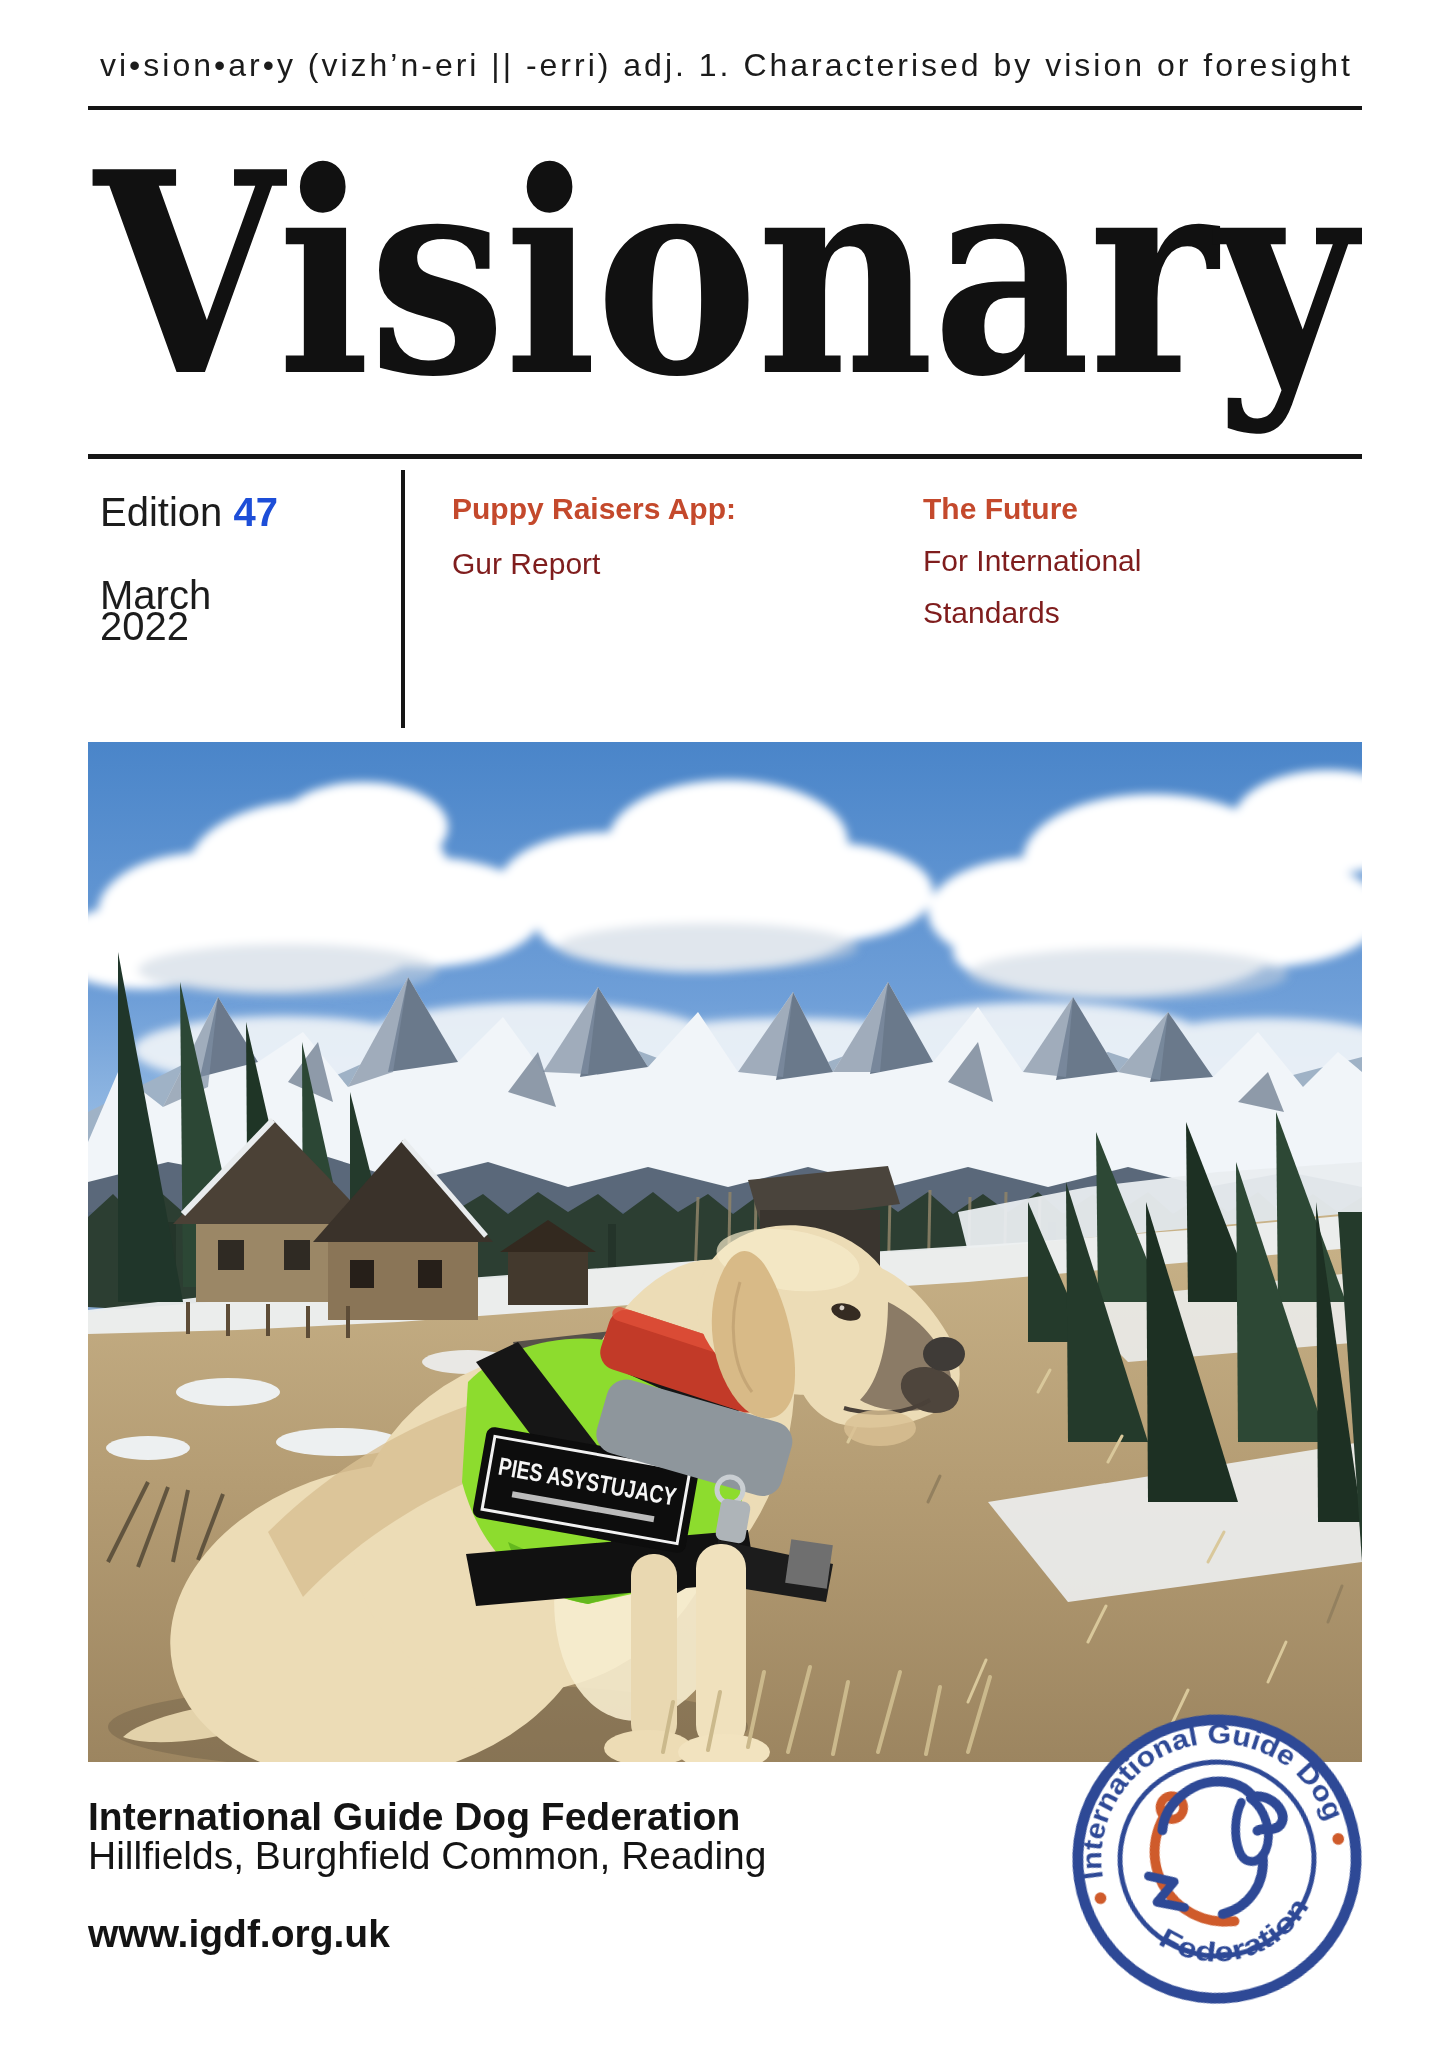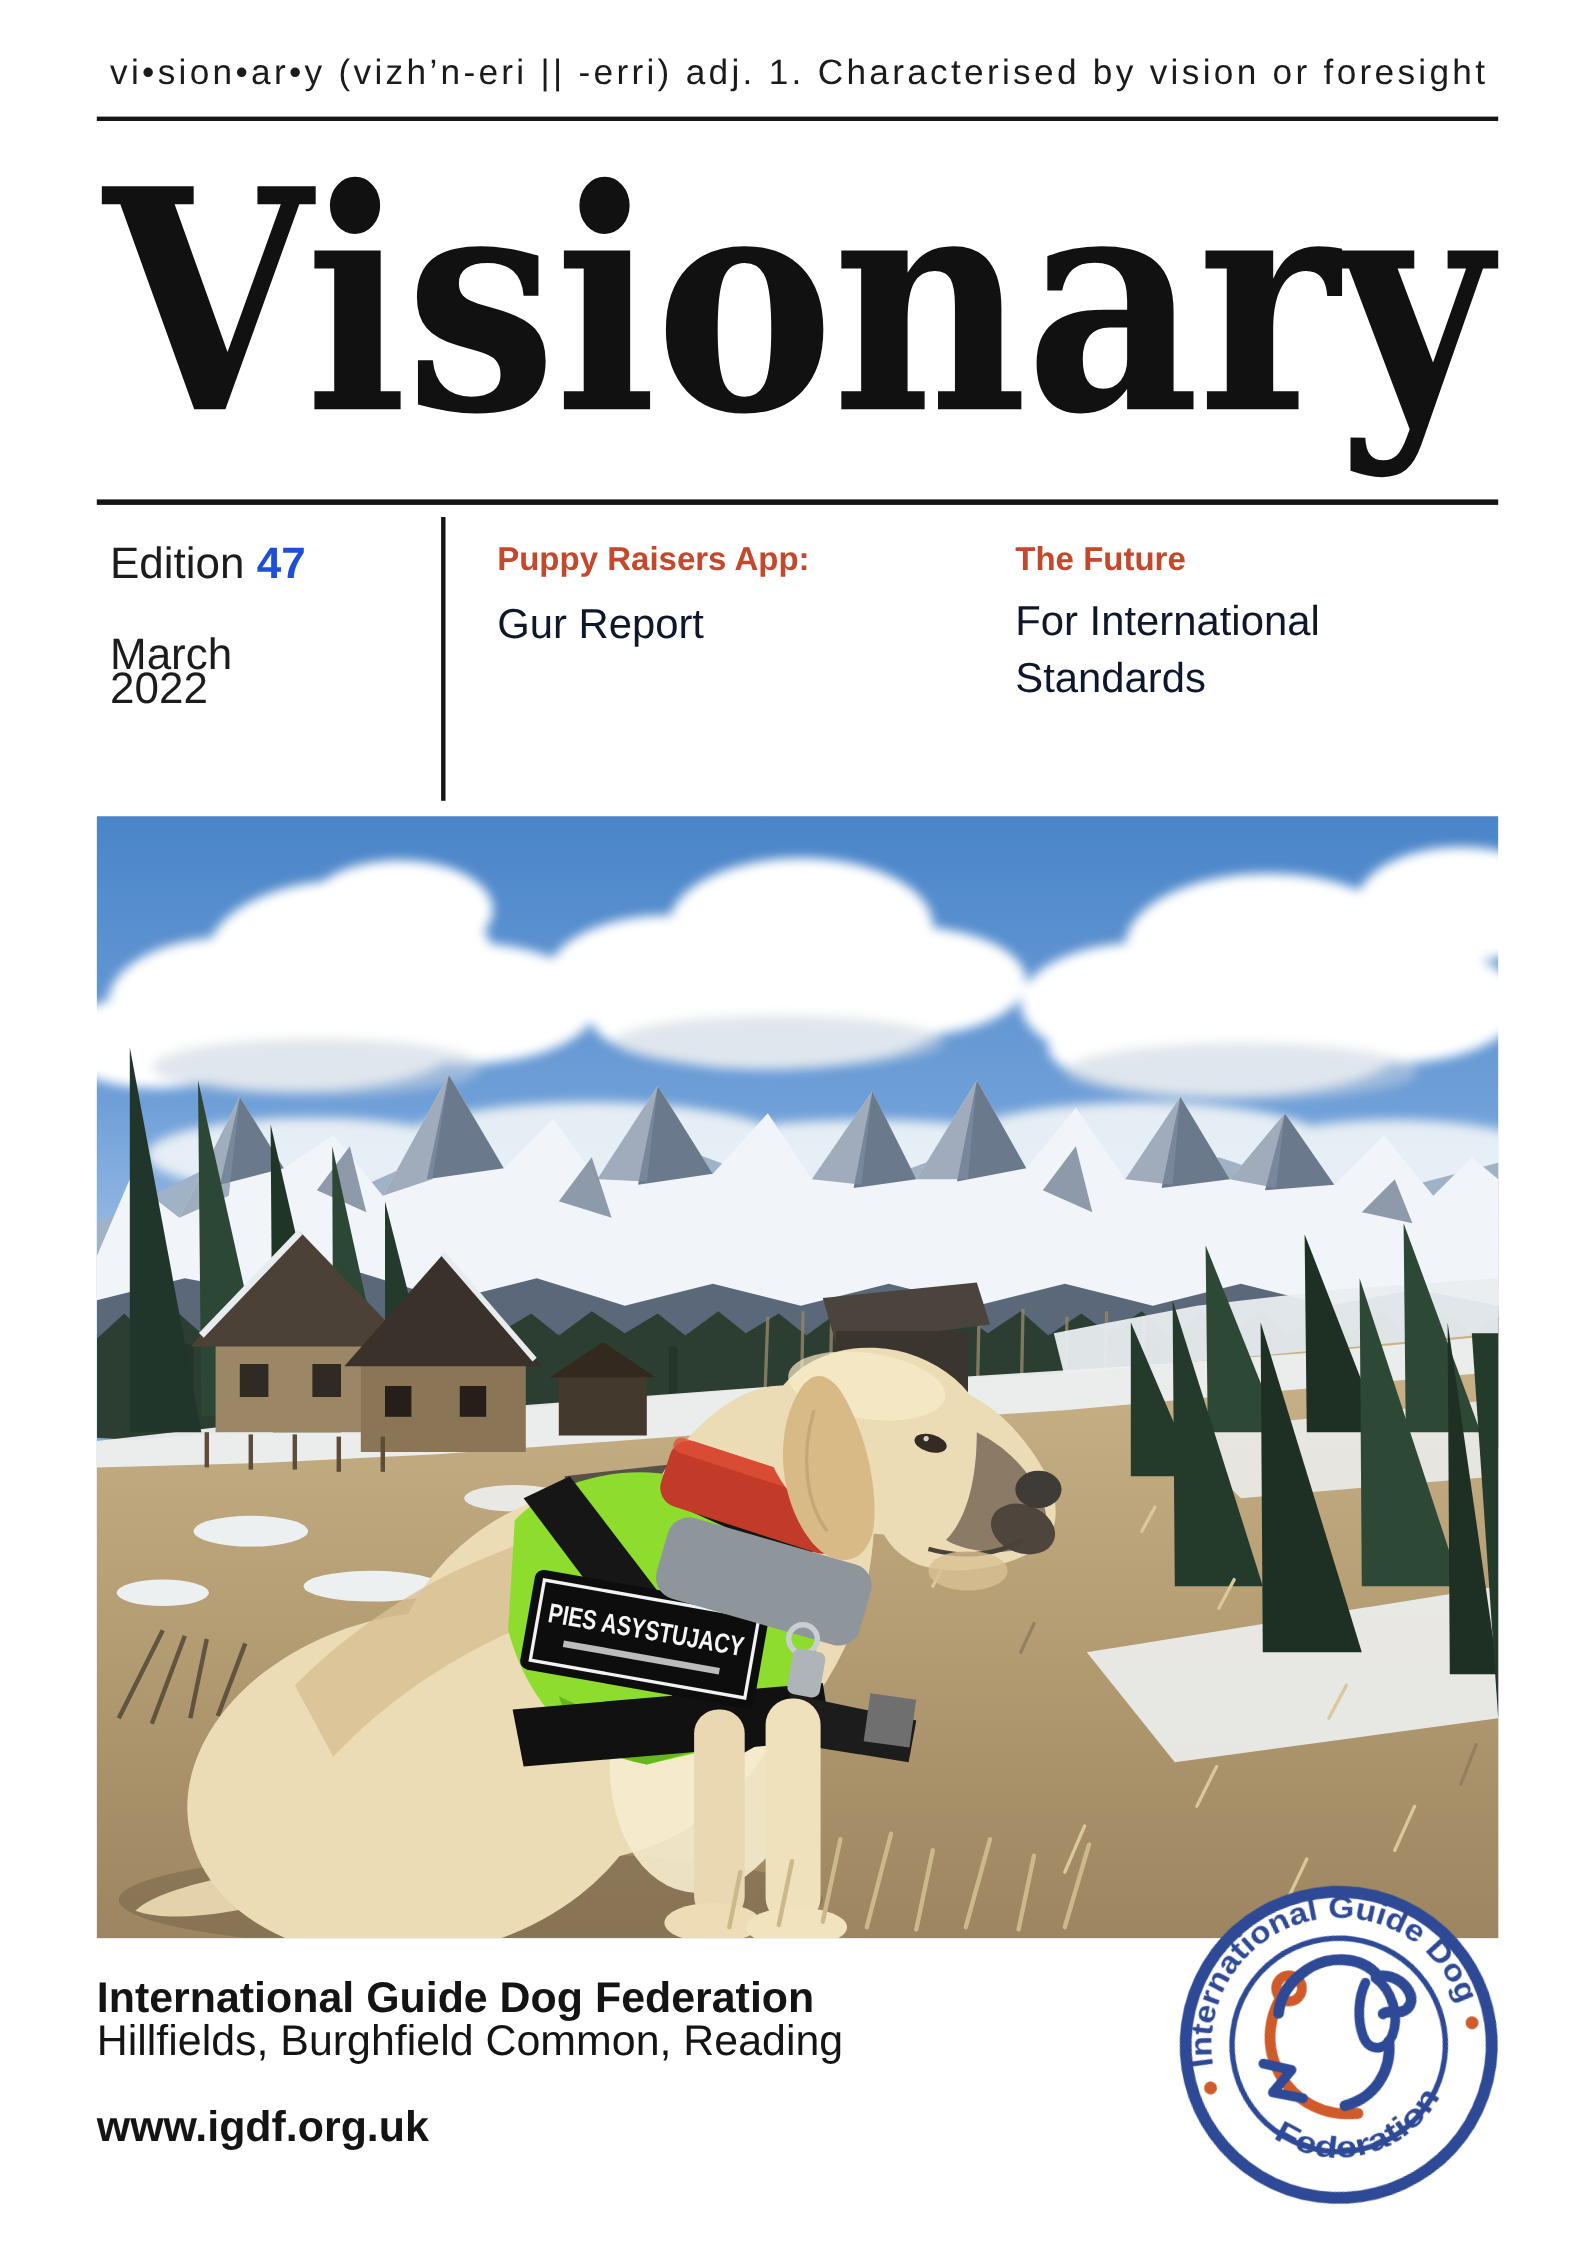--- a/index.html
+++ b/index.html
@@ -4,21 +4,21 @@
 <style>
   html,body{margin:0;padding:0;background:#ffffff;}
   .page{position:relative;width:1448px;height:2048px;background:#ffffff;overflow:hidden;
         font-family:"Liberation Sans",sans-serif;color:#151515;padding-left:35px;}
   .abs{position:absolute;}
   .rule{position:absolute;background:#151515;}
   .accent{color:#1d4ed8;}
   .bold{font-weight:bold;}
   .info-line{position:absolute;font-size:40px;line-height:1;white-space:nowrap;color:#1c1c1c;}
   .feat-title{position:absolute;font-size:30px;line-height:1;font-weight:bold;color:#c4492c;white-space:nowrap;}
-  .feat-sub{position:absolute;font-size:38px;line-height:1;color:#0f172a;white-space:nowrap;}
+  .feat-sub{position:absolute;font-size:30px;line-height:1;color:#7f1d1d;white-space:nowrap;}
   .foot{position:absolute;left:88px;font-size:39px;line-height:1;color:#141414;white-space:nowrap;}
   .photo{position:absolute;left:88px;top:742px;width:1274px;height:1020px;overflow:hidden;background:#87a9cf;}
   .logo{position:absolute;left:1070px;top:1712px;width:294px;height:294px;transform:rotate(-14deg);}
 </style>
 </head>
 <body>
 
 <div class="page">
 
   <svg class="abs" style="left:88px;top:40px;" width="1274" height="48" viewBox="0 0 1274 48">

